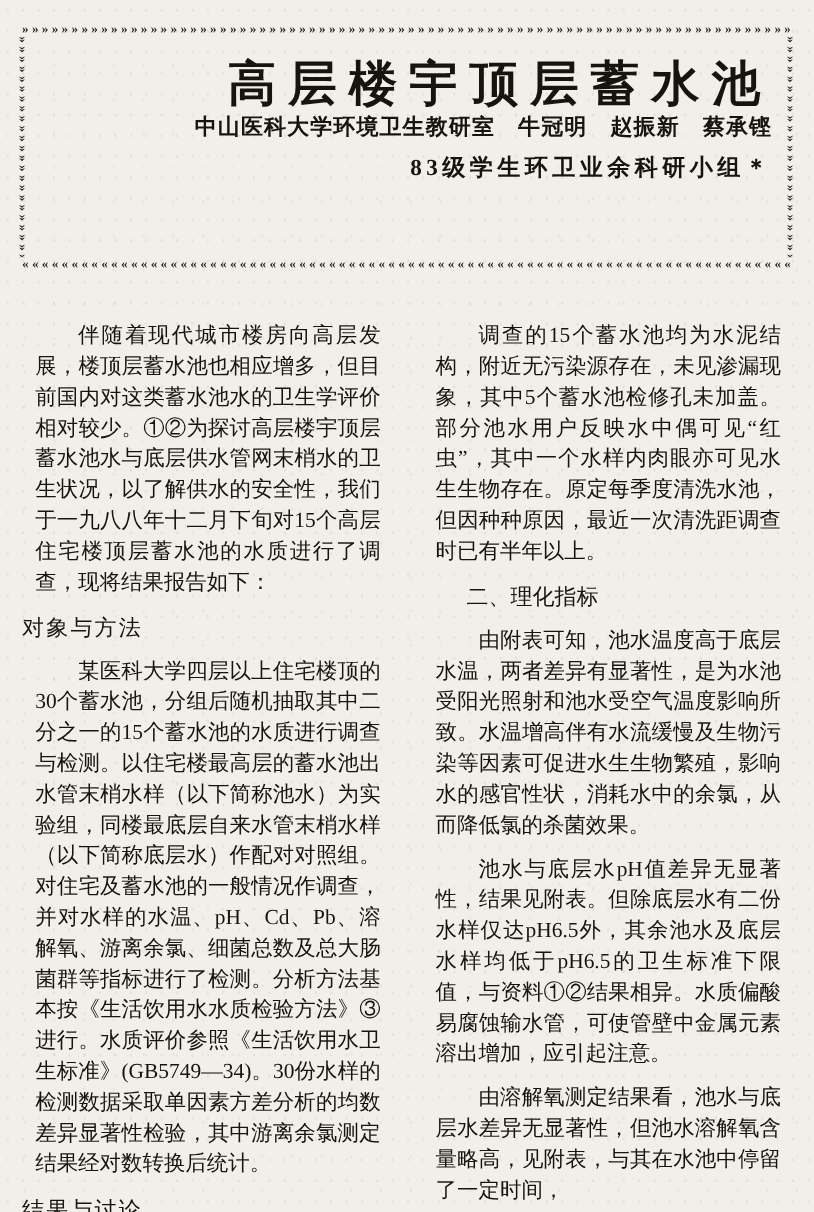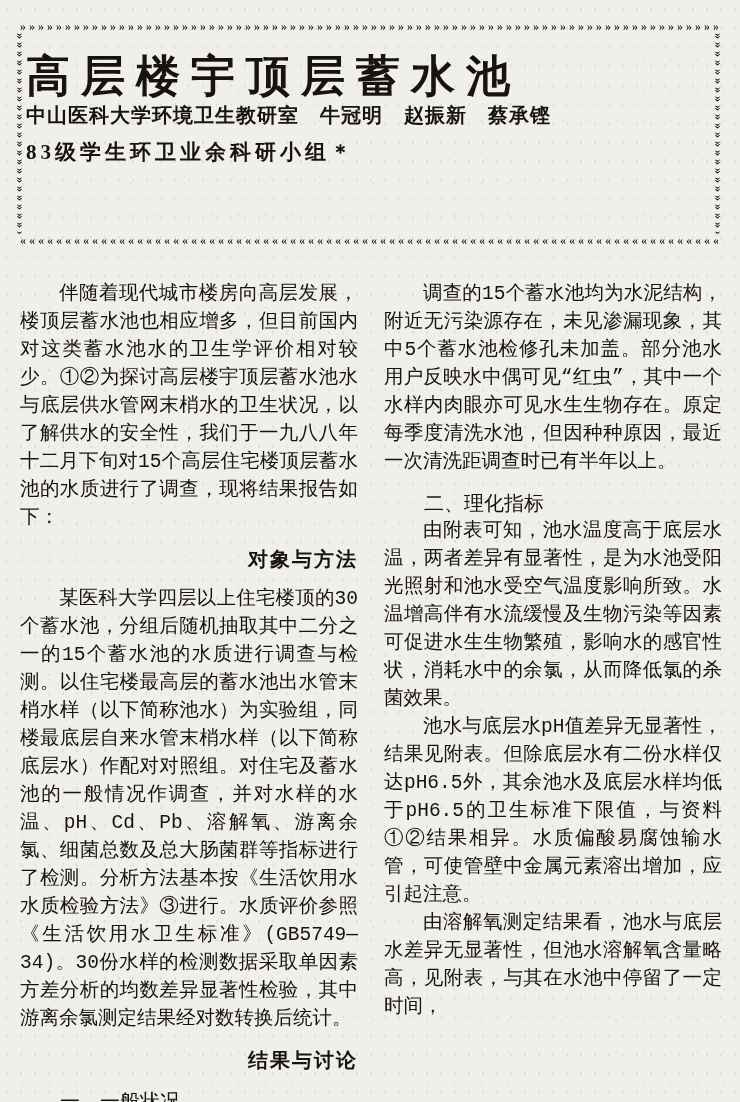--- a/index.html
+++ b/index.html
@@ -20,30 +20,30 @@
   
   .hbox{position:absolute;left:12px;top:20px;width:714px;height:228px;}
   .chain{
     position:absolute;font-size:12px;line-height:13px;letter-spacing:3px;
     white-space:nowrap;overflow:hidden;color:#2b2620;font-weight:bold;
   }
   .chain-top{top:0;left:8px;right:8px;height:14px;}
   .chain-bottom{bottom:0;left:8px;right:8px;height:14px;}
   .chain-left{top:13px;left:15px;width:201px;transform-origin:0 0;transform:rotate(90deg);}
   .chain-right{top:13px;left:713px;width:201px;transform-origin:0 0;transform:rotate(90deg);}
-  .hbox-content{position:absolute;left:14px;right:24px;top:16px;text-align:left;}
+  .hbox-content{position:absolute;left:40px;right:24px;top:16px;text-align:right;}
   .title-l1{font-size:44px;font-weight:bold;letter-spacing:11px;margin:16px 0 0;line-height:50px;}
   .title-l2{font-size:44px;font-weight:bold;letter-spacing:19px;margin:8px 0 0;line-height:50px;}
   .authors{font-size:20px;font-weight:bold;letter-spacing:1px;}
   .group{font-size:21px;font-weight:bold;margin-top:9px;letter-spacing:4px;}
   
   .cols{position:absolute;top:280px;left:20px;right:18px;display:flex;gap:26px;}
   .col{flex:1;min-width:0;font-size:19.5px;line-height:28px;text-align:justify;}
-  .col p{margin:0;text-indent:2em;font-family:Liberation Mono, monospace;}
-  .sec-head{text-align:right;font-weight:bold;font-size:20px;letter-spacing:2px;
+  .col p{margin:12px;text-indent:2em;}
+  .sec-head{text-align:left;font-weight:normal;font-size:20px;letter-spacing:2px;
     margin:13px 0 12px;text-indent:0;}
   .sub-head{font-weight:normal;margin-top:13px;text-indent:2em;font-size:20px;}
 </style>
 </head>
 <body>
 
 <div class="page">
 
   <div class="hbox">
     <div class="chain chain-top">»»»»»»»»»»»»»»»»»»»»»»»»»»»»»»»»»»»»»»»»»»»»»»»»»»»»»»»»»»»»»»»»»»»»»»»»»»»»»»»»»»»»»»»»»»</div>

